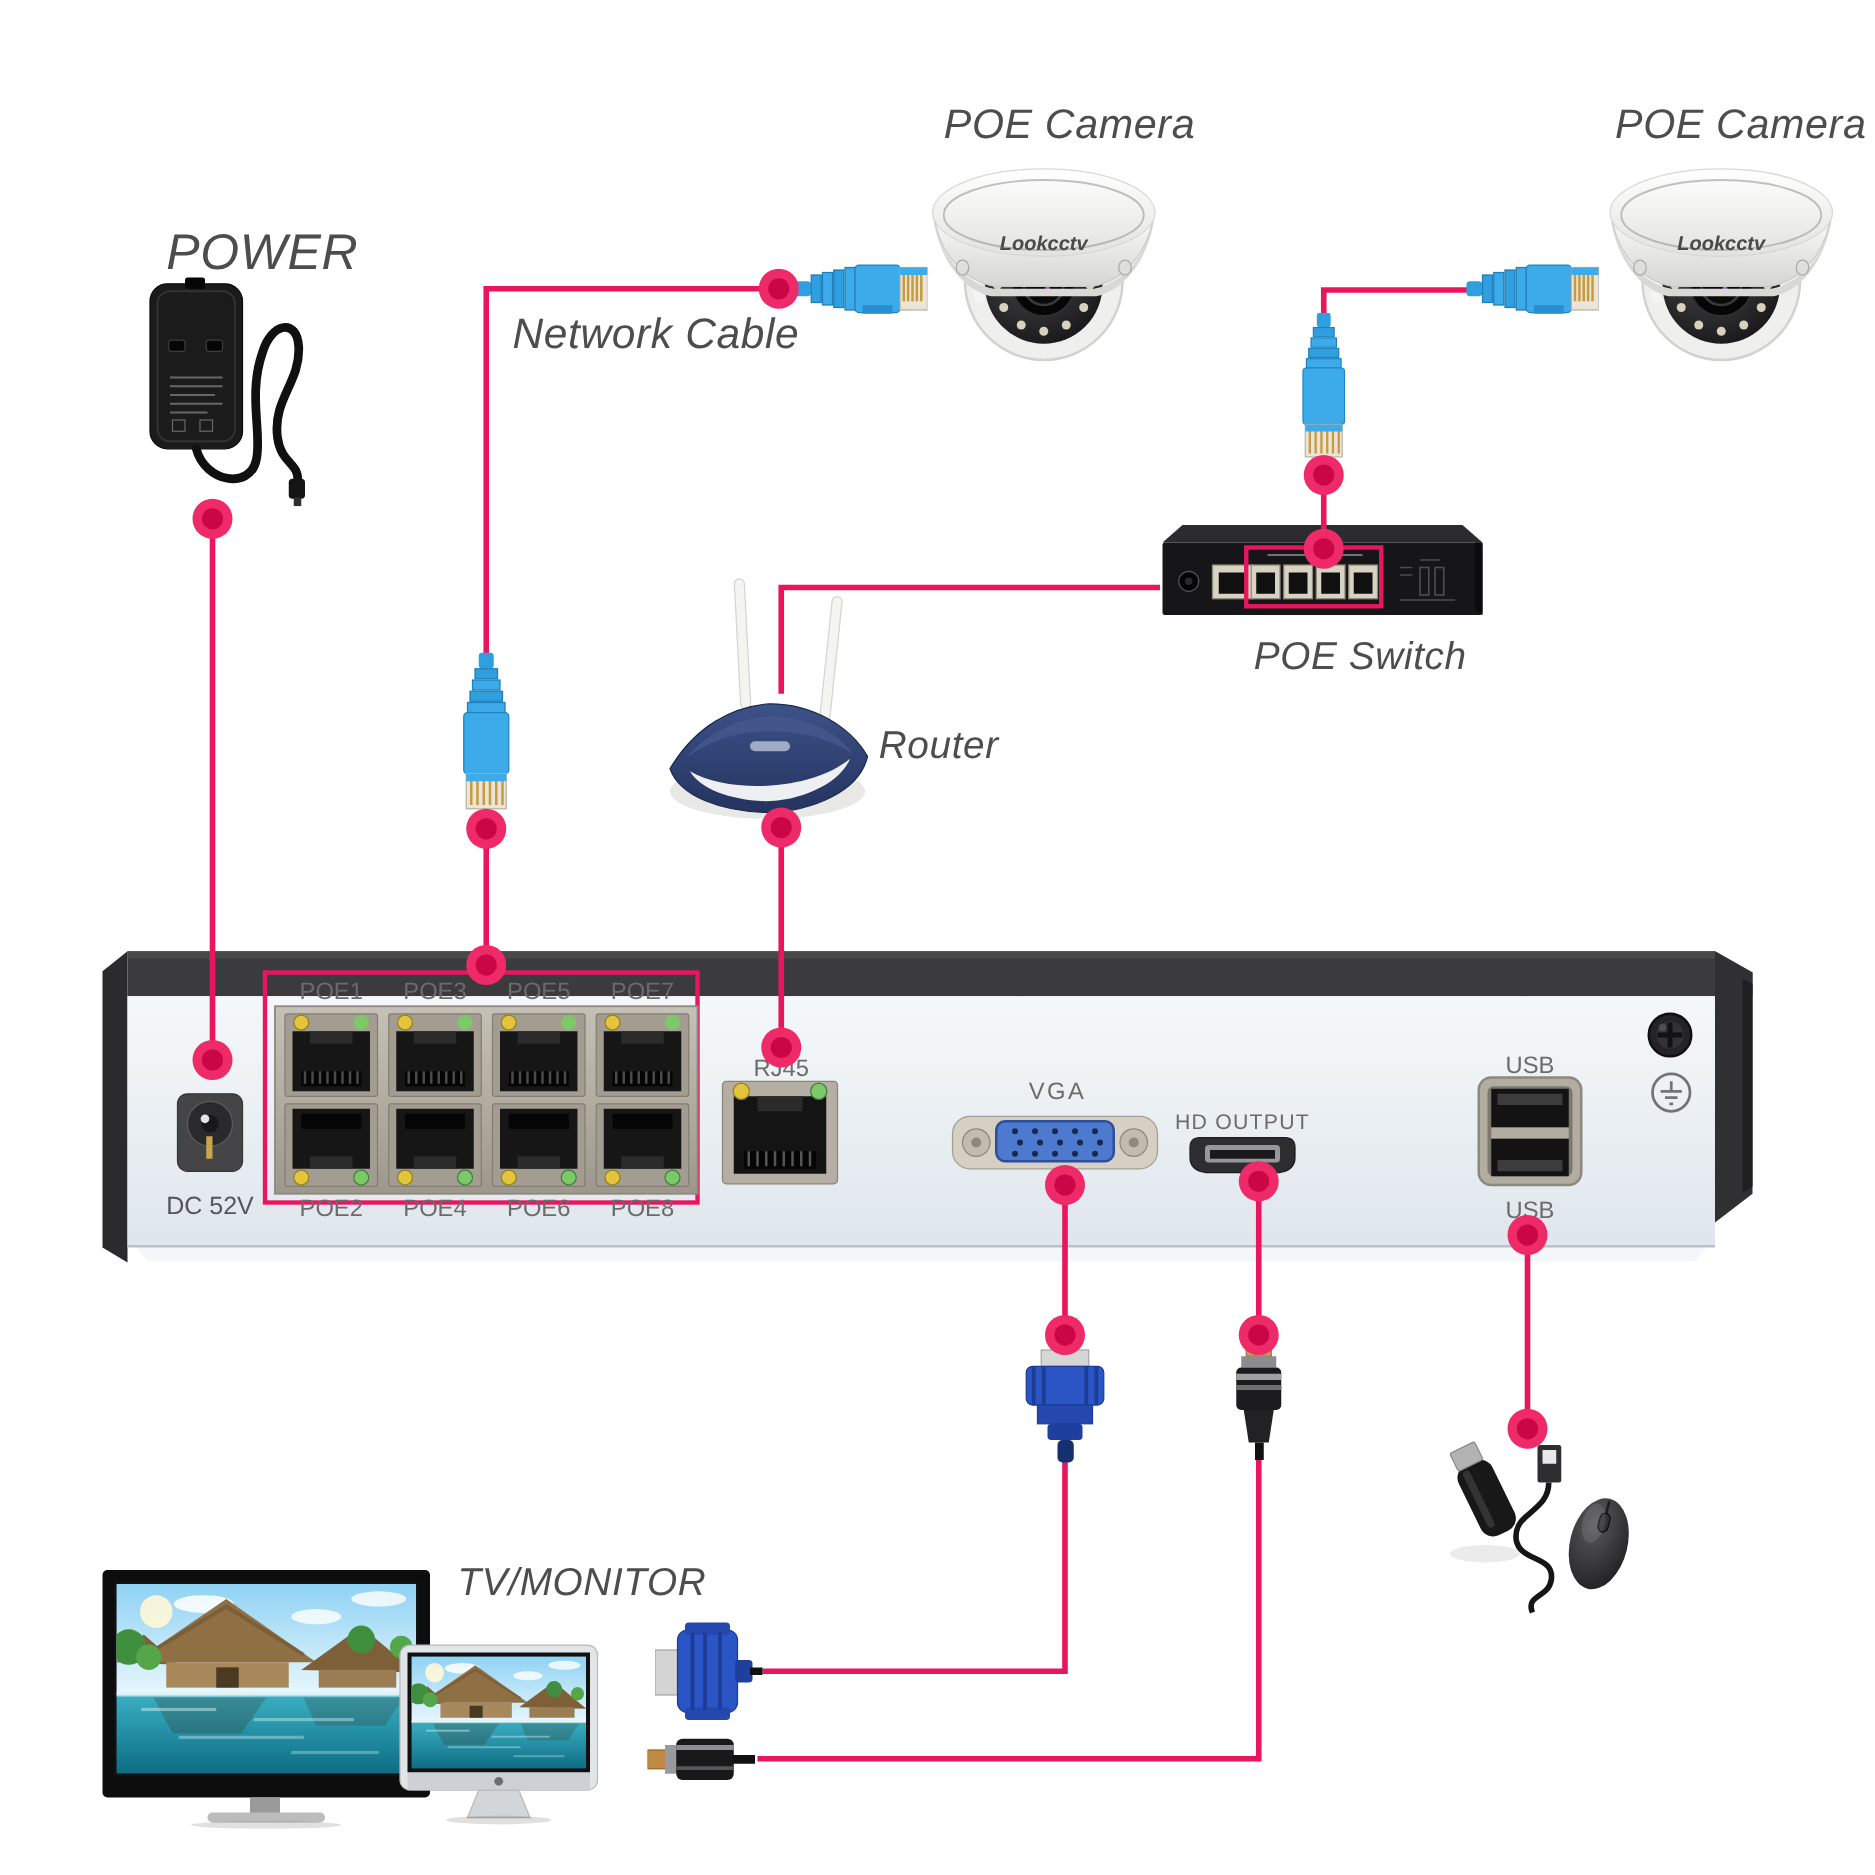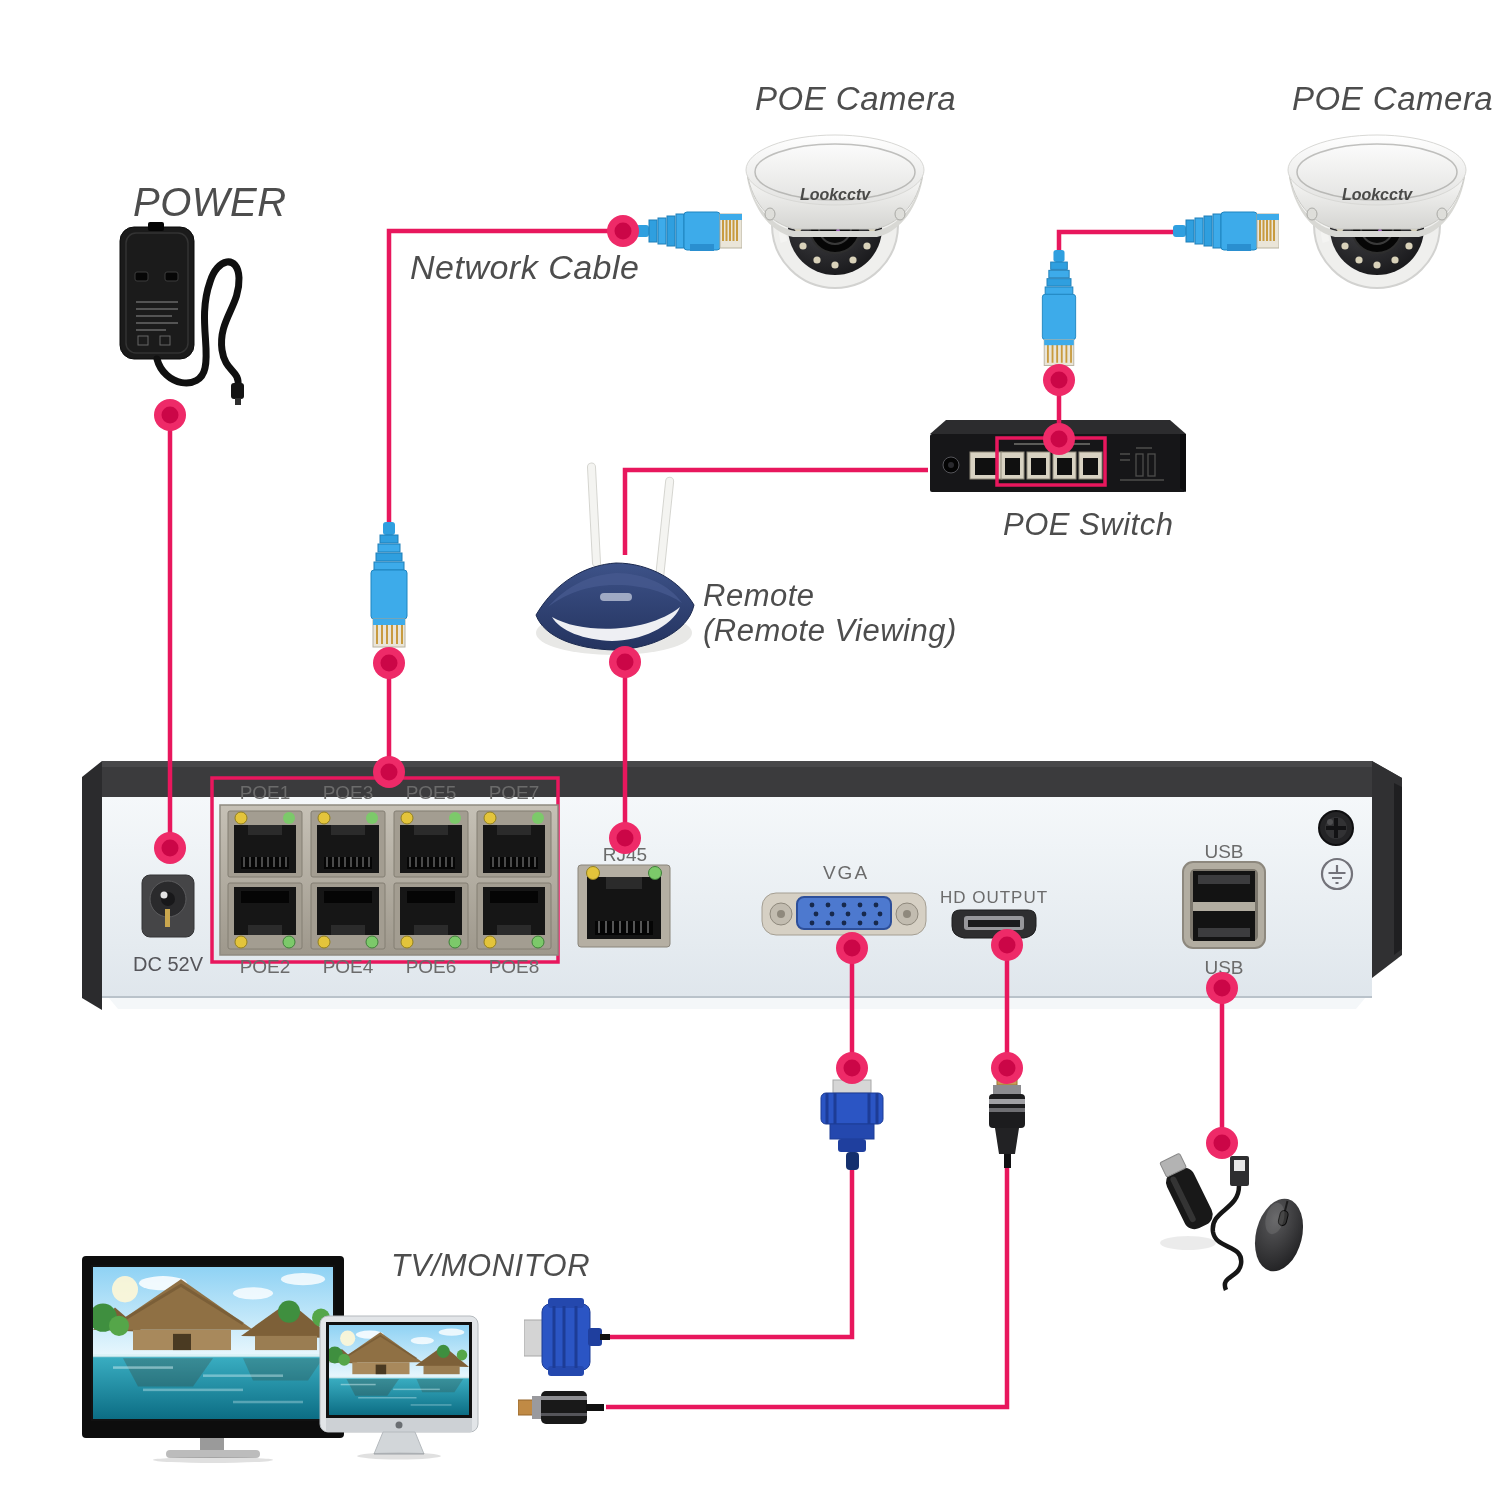--- a/index.html
+++ b/index.html
@@ -157,23 +157,22 @@
         <rect x="7" y="97" width="32" height="6" fill="#3dabea"></rect>
       </symbol>
     </defs>
   </svg>
 
   <div class="label" style="left:133px;top:180px;font-size:40px;">POWER</div>
   <div class="label" style="left:755px;top:80px;font-size:33px;">POE Camera</div>
   <div class="label" style="left:1292px;top:80px;font-size:33px;">POE Camera</div>
   <div class="label small" style="left:410px;top:248px;">Network Cable</div>
   <div class="label" style="left:1003px;top:507px;font-size:31px;">POE Switch</div>
-  <div class="label" style="left:703px;top:578px;font-size:31px;">Remote</div>
-  <div class="label" style="left:703px;top:613px;font-size:31px;">(Remote Viewing)</div>
-  <div class="label" style="left:366px;top:1248px;font-size:31px;margin-left:25px;">TV/MONITOR</div>
+  <div class="label" style="left:703px;top:578px;font-size:31px;">Router</div>
+  <div class="label" style="left:366px;top:1248px;font-size:31px;">TV/MONITOR</div>
 
   <div class="dev" style="left:112px;top:220px;">
     <svg width="145" height="185" viewBox="0 0 145 185">
       <rect x="8" y="7" width="74" height="132" rx="14" fill="#1b1b1b" stroke="#0a0a0a"></rect>
       <rect x="36" y="2" width="16" height="9" rx="2" fill="#050505"></rect>
       <rect x="14" y="13" width="62" height="120" rx="10" fill="none" stroke="#333" stroke-width="1.5"></rect>
       <rect x="23" y="52" width="13" height="9" rx="2" fill="#060606" stroke="#3c3c3c"></rect>
       <rect x="53" y="52" width="13" height="9" rx="2" fill="#060606" stroke="#3c3c3c"></rect>
       <g stroke="#9a9a9a" stroke-width="1.6" opacity="0.6">
         <path d="M24,82 h42 M24,89 h42 M24,96 h36 M24,103 h42 M24,110 h30"></path>

